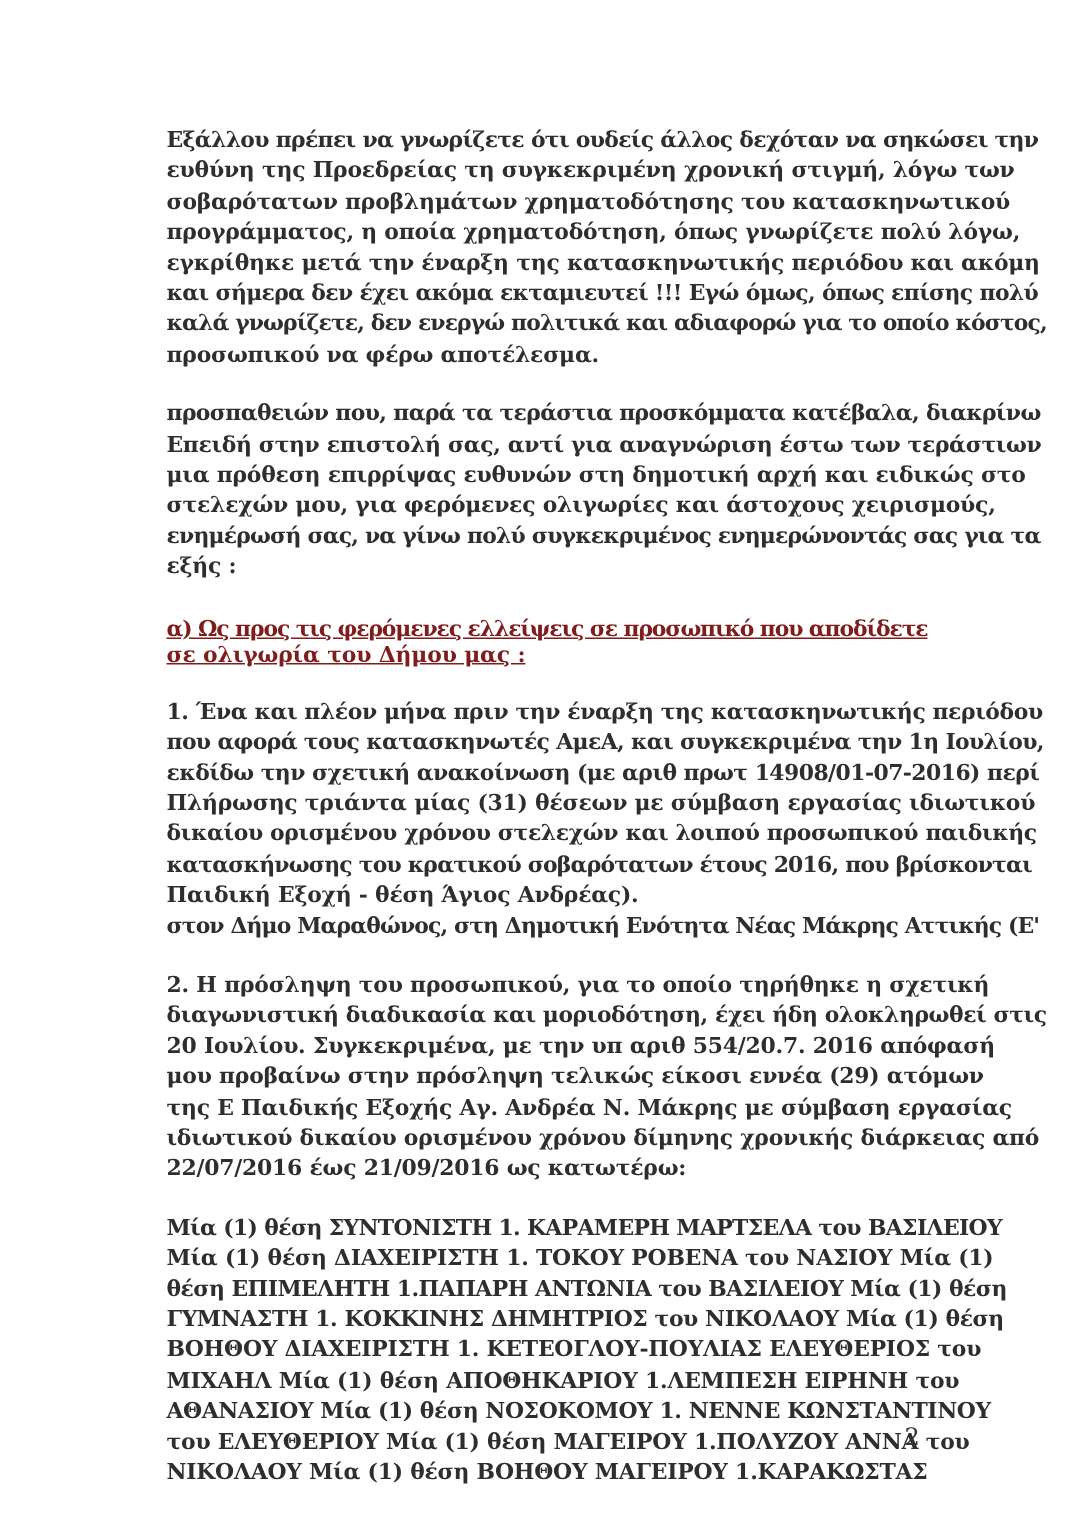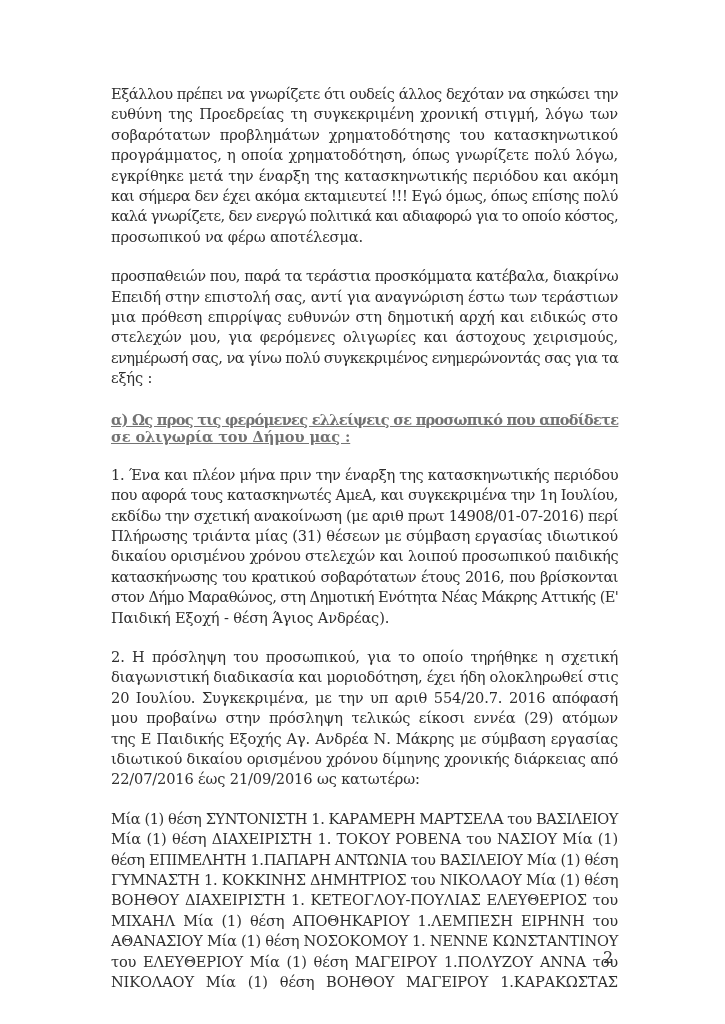--- a/index.html
+++ b/index.html
@@ -21,34 +21,35 @@
       top: 84px;
       width: 507px;
     }
     .para {
       font-size: 14.6px;
       line-height: 20.4px;
       text-align: justify;
       margin: 0;
       letter-spacing: -0.15px;
       word-spacing: 0px;
+      font-weight: bold;
     }
     .gap {
       height: 19px;
     }
     .heading {
       font-family: "DejaVu Serif", "Liberation Serif", serif;
       font-weight: bold;
       font-size: 14.6px;
       line-height: 17px;
       text-decoration: underline;
       margin: 0;
       text-align: justify;
       letter-spacing: -0.1px;
-      color: #737373;
+      color: #7f1d1d;
     }
     .line {
       display: block;
       text-align: justify;
       text-align-last: justify;
       white-space: nowrap;
     }
     .line.last {
       text-align-last: left;
     }
@@ -90,22 +91,22 @@
       <span class="line last" style="">σε ολιγωρία του Δήμου μας :</span>
     </div>
   <div class="gap" style="height:20px"></div>
   <div class="para">
       <span class="line" style="letter-spacing: -0.273077px;">1. Ένα και πλέον μήνα πριν την έναρξη της κατασκηνωτικής περιόδου</span>
       <span class="line" style="letter-spacing: -0.422727px;">που αφορά τους κατασκηνωτές ΑμεΑ, και συγκεκριμένα την 1η Ιουλίου,</span>
       <span class="line" style="letter-spacing: -0.362121px;">εκδίδω την σχετική ανακοίνωση (με αριθ πρωτ 14908/01-07-2016) περί</span>
       <span class="line" style="">Πλήρωσης τριάντα μίας (31) θέσεων με σύμβαση εργασίας ιδιωτικού</span>
       <span class="line" style="letter-spacing: -0.24375px;">δικαίου ορισμένου χρόνου στελεχών και λοιπού προσωπικού παιδικής</span>
       <span class="line" style="letter-spacing: -0.519231px;">κατασκήνωσης του κρατικού σοβαρότατων έτους 2016, που βρίσκονται</span>
+      <span class="line last" style="">Παιδική Εξοχή - θέση Άγιος Ανδρέας).</span>
       <span class="line" style="letter-spacing: -0.580769px;">στον Δήμο Μαραθώνος, στη Δημοτική Ενότητα Νέας Μάκρης Αττικής (Ε'</span>
-      <span class="line last" style="">Παιδική Εξοχή - θέση Άγιος Ανδρέας).</span>
     </div>
   <div class="gap"></div>
   <div class="para">
       <span class="line" style="">2. Η πρόσληψη του προσωπικού, για το οποίο τηρήθηκε η σχετική</span>
       <span class="line" style="letter-spacing: -0.271212px;">διαγωνιστική διαδικασία και μοριοδότηση, έχει ήδη ολοκληρωθεί στις</span>
       <span class="line" style="">20 Ιουλίου. Συγκεκριμένα, με την υπ αριθ 554/20.7. 2016 απόφασή</span>
       <span class="line" style="">μου προβαίνω στην πρόσληψη τελικώς είκοσι εννέα (29) ατόμων</span>
       <span class="line" style="">της Ε Παιδικής Εξοχής Αγ. Ανδρέα Ν. Μάκρης με σύμβαση εργασίας</span>
       <span class="line" style="letter-spacing: -0.180769px;">ιδιωτικού δικαίου ορισμένου χρόνου δίμηνης χρονικής διάρκειας από</span>
       <span class="line last" style="">22/07/2016 έως 21/09/2016 ως κατωτέρω:</span>

